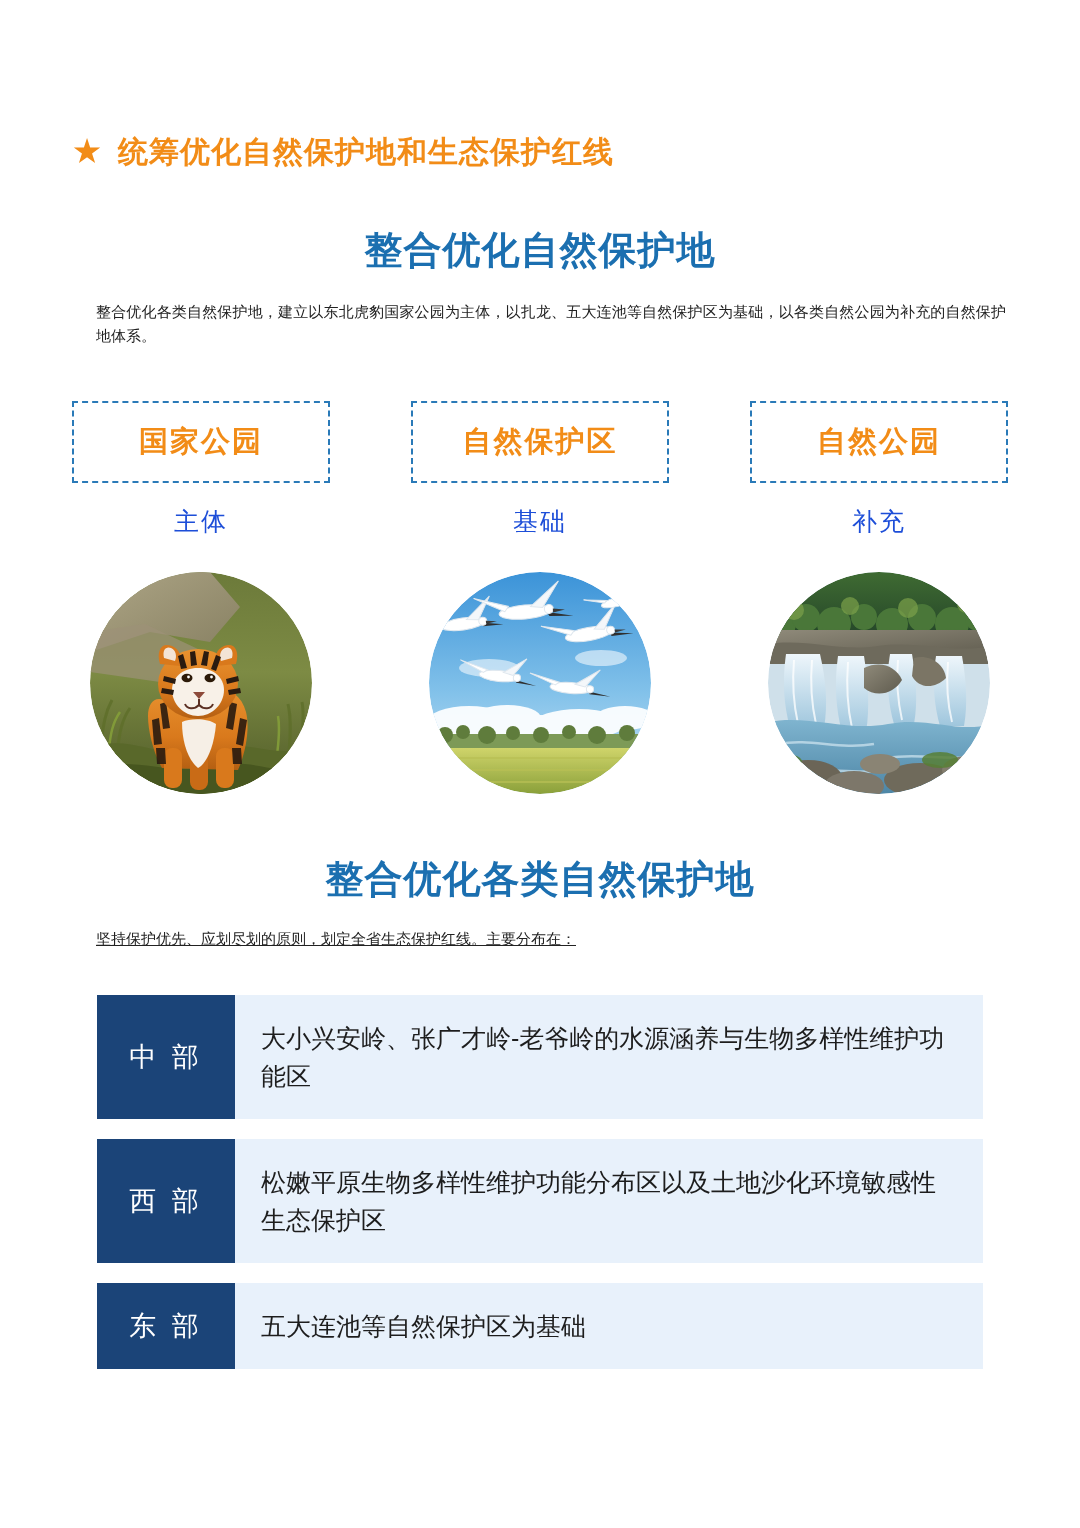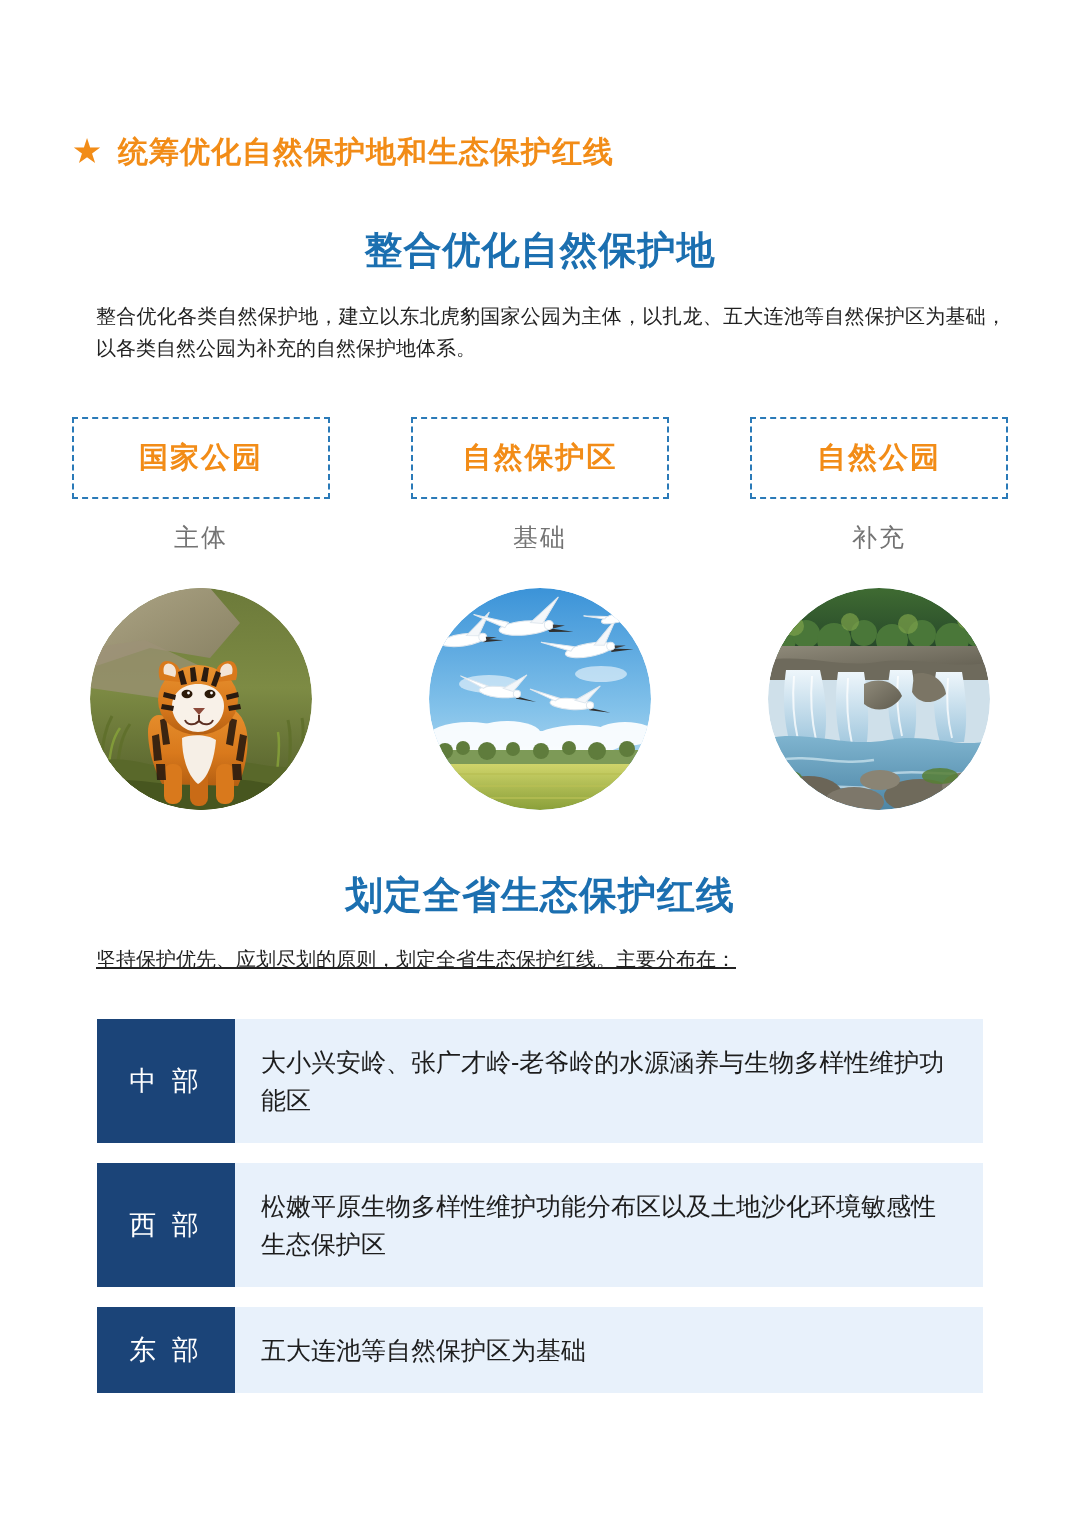--- a/index.html
+++ b/index.html
@@ -52,21 +52,21 @@
     font-size: 38px;
     font-weight: bold;
     letter-spacing: 1px;
   }
   #sub-title-1 { margin-top: 52px; }
   #sub-title-2 { margin-top: 60px; }
 
   .body-paragraph {
     margin: 24px auto 0 auto;
     width: 910px;
-    font-size: 20px;
+    font-size: 15px;
     line-height: 1.62;
     color: #222222;
     text-align: justify;
     text-indent: 0;
   }
   #paragraph-1 { padding-left: 22px; }
   #paragraph-2 {
     margin-top: 22px;
     padding-left: 22px;
     text-decoration: underline;
@@ -99,21 +99,21 @@
   .card-box-label {
     color: #f28c17;
     font-size: 29px;
     font-weight: bold;
     letter-spacing: 2px;
     text-align: center;
   }
   .card-role {
     margin-top: 22px;
     font-size: 25px;
-    color: #737373;
+    color: #1d4ed8;
     letter-spacing: 2px;
   }
   .photo {
     margin-top: 34px;
     width: 222px;
     height: 222px;
     border-radius: 50%;
     overflow: hidden;
     position: relative;
   }
@@ -462,21 +462,21 @@
               <ellipse cx="18" cy="190" rx="16" ry="8"></ellipse>
               <ellipse cx="172" cy="188" rx="18" ry="8"></ellipse>
               <ellipse cx="206" cy="212" rx="14" ry="7"></ellipse>
             </g>
           </g>
         </svg>
       </div>
     </div>
   </div>
 
-  <div class="sub-title" id="sub-title-2">划定全省生态保护红线</div>
+  <div class="sub-title" id="sub-title-2">整合优化各类自然保护地</div>
   <div class="body-paragraph" id="paragraph-2">坚持保护优先、应划尽划的原则，划定全省生态保护红线。主要分布在：</div>
 
   <div class="region-table">
     <div class="region-row">
       <div class="region-tag">中 部</div>
       <div class="region-text">大小兴安岭、张广才岭-老爷岭的水源涵养与生物多样性维护功能区</div>
     </div>
     <div class="region-row">
       <div class="region-tag">西 部</div>
       <div class="region-text">松嫩平原生物多样性维护功能分布区以及土地沙化环境敏感性生态保护区</div>

